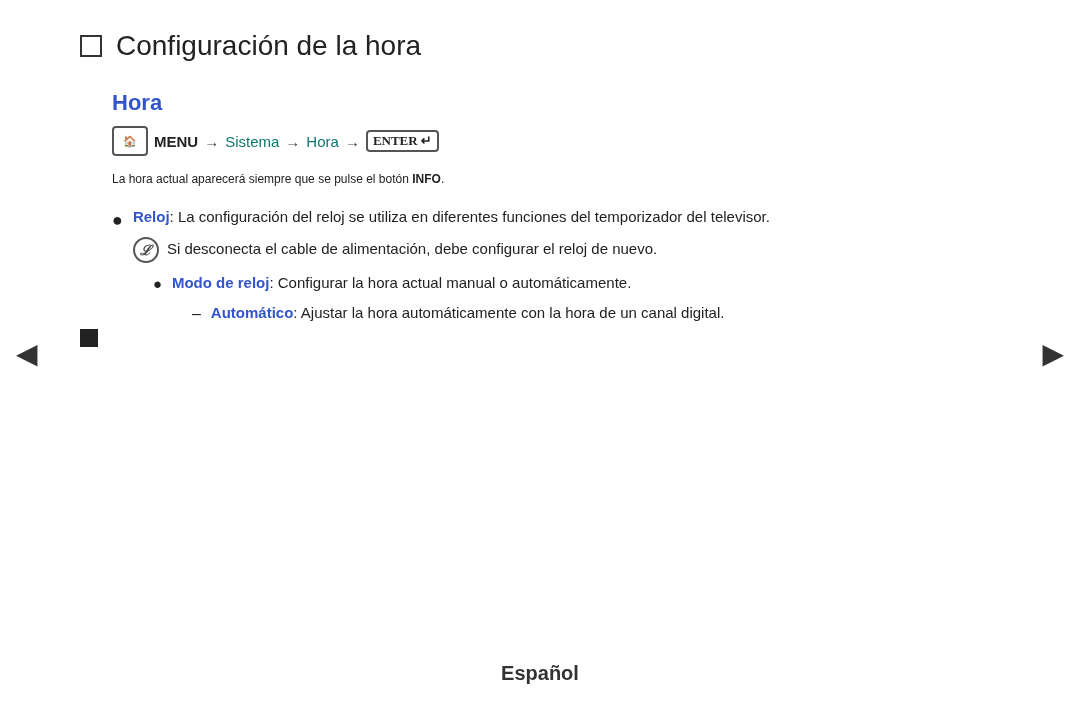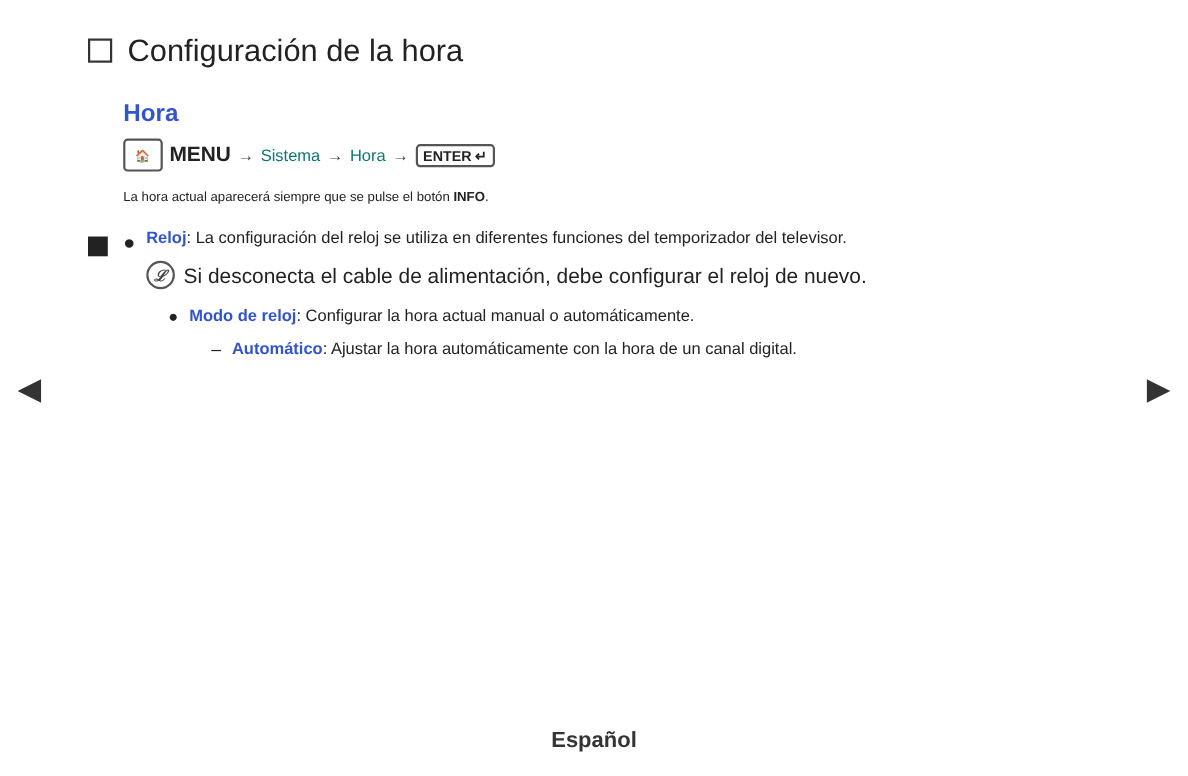--- a/index.html
+++ b/index.html
@@ -45,21 +45,21 @@
 
     .main-title {
       font-size: 28px;
       font-weight: 400;
       color: #222;
     }
 
     .section-block {
       display: flex;
       flex-direction: row;
-      align-items: center;
+      align-items: flex-end;
       gap: 14px;
       margin-bottom: 18px;
     }
 
     .black-square {
       width: 18px;
       height: 18px;
       background: #222;
       flex-shrink: 0;
       margin-top: 6px;
@@ -94,21 +94,21 @@
       height: 30px;
       font-size: 11px;
       color: #444;
       font-weight: bold;
       flex-shrink: 0;
     }
 
     .menu-bold {
       font-weight: 700;
       color: #222;
-      font-size: 19px;
+      font-size: 15px;
     }
 
     .menu-blue {
       color: #0f766e;
       font-size: 15px;
     }
 
     .arrow-text {
       color: #444;
       font-size: 15px;
@@ -117,20 +117,21 @@
     .enter-box {
       display: inline-flex;
       align-items: center;
       border: 2px solid #555;
       border-radius: 4px;
       padding: 1px 5px;
       font-size: 13px;
       font-weight: 700;
       color: #222;
       gap: 3px;
+      font-family: Liberation Serif, serif;
     }
 
     .enter-arrow {
       font-size: 13px;
     }
 
     .info-text {
       font-size: 12px;
       color: #222;
       margin-bottom: 16px;
@@ -188,21 +189,21 @@
       flex-shrink: 0;
       font-style: italic;
       font-weight: bold;
       font-size: 14px;
       color: #444;
       margin-top: 0px;
     }
 
     .note-text {
       color: #222;
-      font-size: 19px;
+      font-size: 15px;
       line-height: 1.6;
     }
 
     .sub-bullet-list {
       list-style: none;
       padding-left: 20px;
       margin-top: 6px;
     }
 
     .sub-bullet-item {

